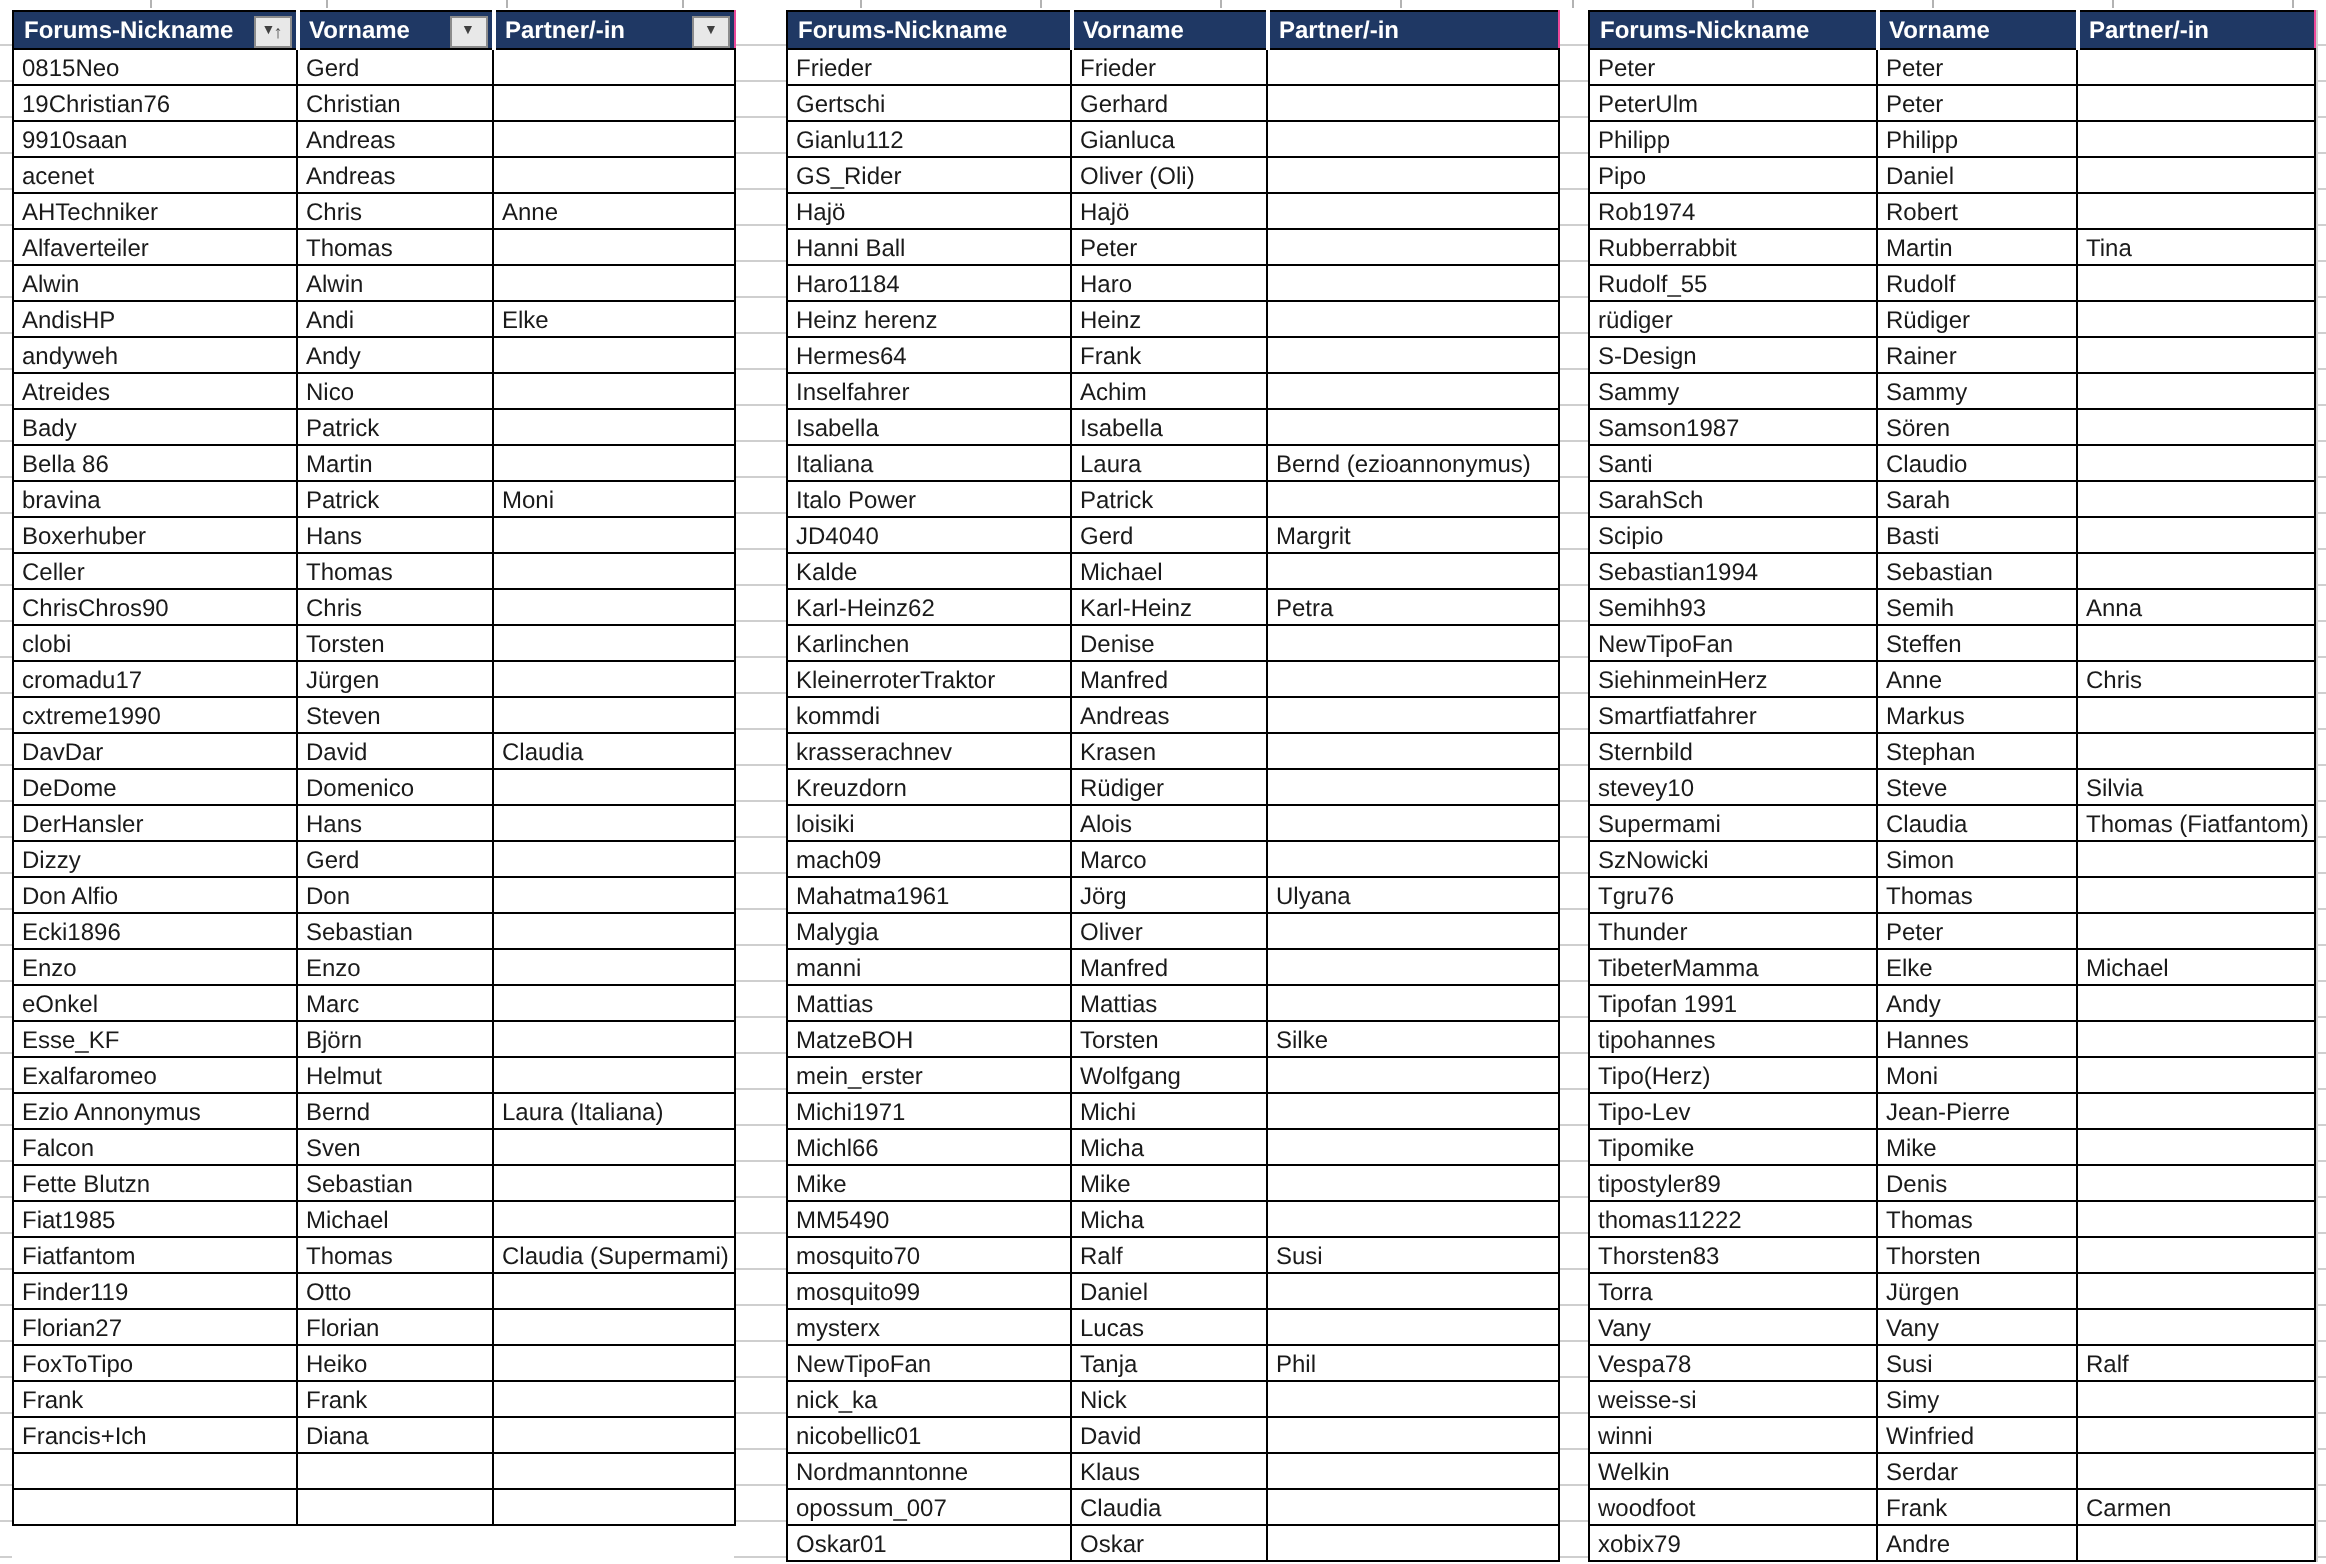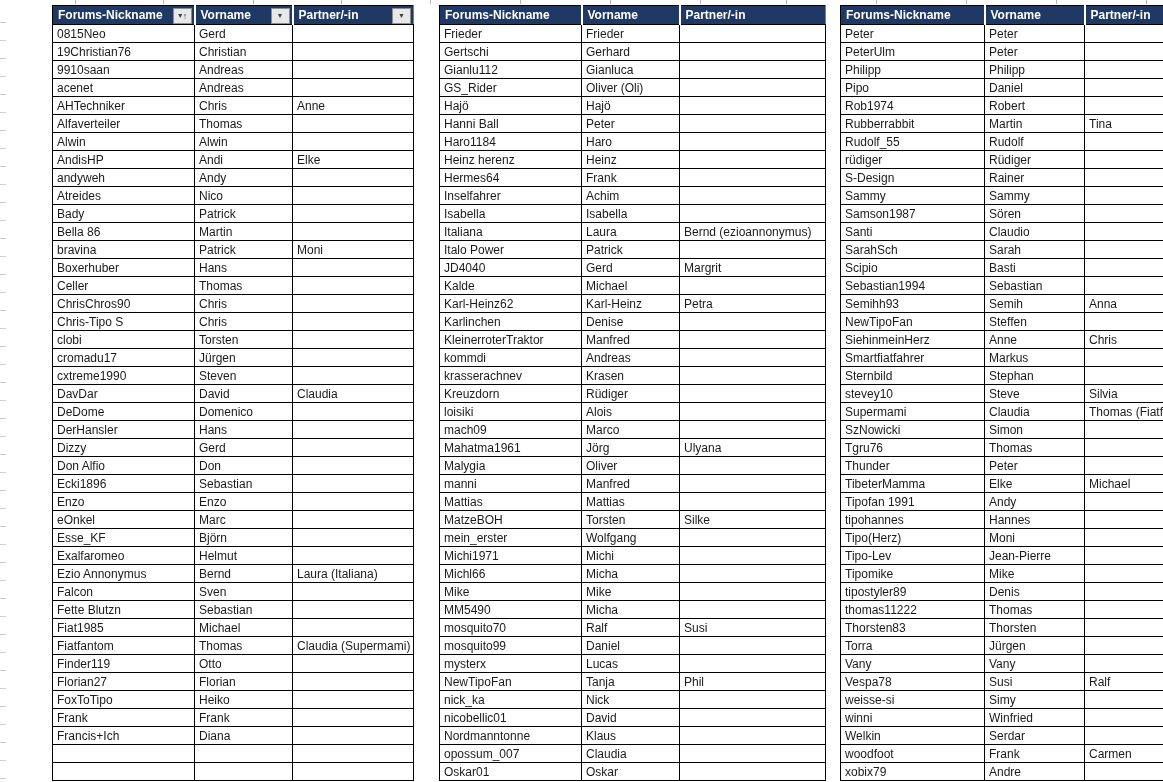--- a/index.html
+++ b/index.html
@@ -1,19 +1,19 @@
 <!DOCTYPE html>
 <html><head>
 <meta charset="utf-8">
 <style>
   html,body{margin:0;padding:0;background:#fff;}
   #canvas{position:relative;width:1163px;height:782px;background:#ffffff;overflow:hidden;
           font-family:"Liberation Sans",sans-serif;}
   
-  table.sheet-table{position:absolute;border-collapse:collapse;table-layout:fixed;margin-left:46px;}
+  table.sheet-table{position:absolute;border-collapse:collapse;table-layout:fixed;}
   table.sheet-table th{
     background:#1F3864;color:#ffffff;font-weight:bold;font-size:12px;text-align:left;
     height:18px;padding:0 0 0 5px;border-top:1px solid #000;border-bottom:1px solid #000;
     border-right:2px solid #ffffff;position:relative;white-space:nowrap;overflow:hidden;}
   table.sheet-table th:first-child{border-left:1px solid #000;}
   table.sheet-table th:last-child{border-right:1px solid #ec4899;}
   table.sheet-table td{
     background:#ffffff;color:#1a1a1a;font-size:12px;height:17px;padding:0 0 0 4px;
     border:1px solid #000;white-space:nowrap;overflow:hidden;}
   
@@ -158,25 +158,20 @@
           <td>Celler</td>
           <td>Thomas</td>
           <td></td>
         </tr>
         <tr>
           <td>ChrisChros90</td>
           <td>Chris</td>
           <td></td>
         </tr>
         <tr>
-          <td>Chris-Tipo S</td>
-          <td>Chris</td>
-          <td></td>
-        </tr>
-        <tr>
           <td>clobi</td>
           <td>Torsten</td>
           <td></td>
         </tr>
         <tr>
           <td>cromadu17</td>
           <td>Jürgen</td>
           <td></td>
         </tr>
         <tr>

